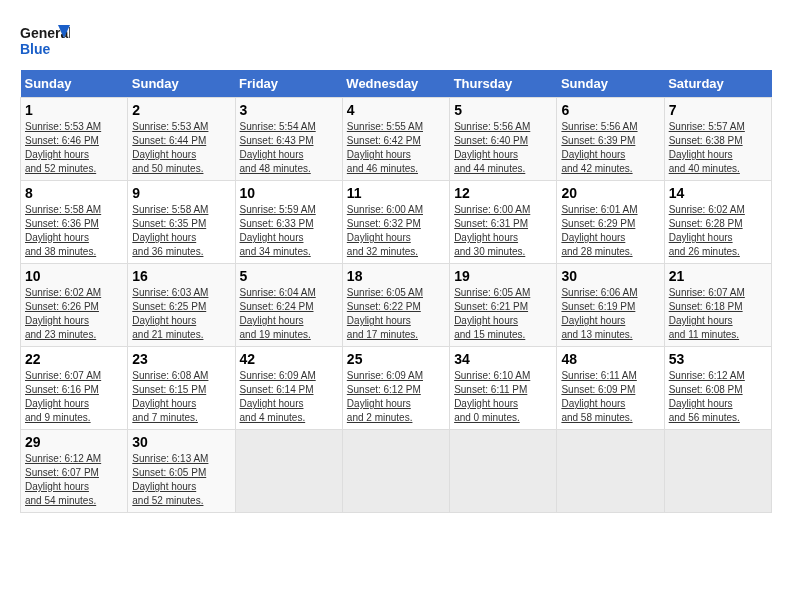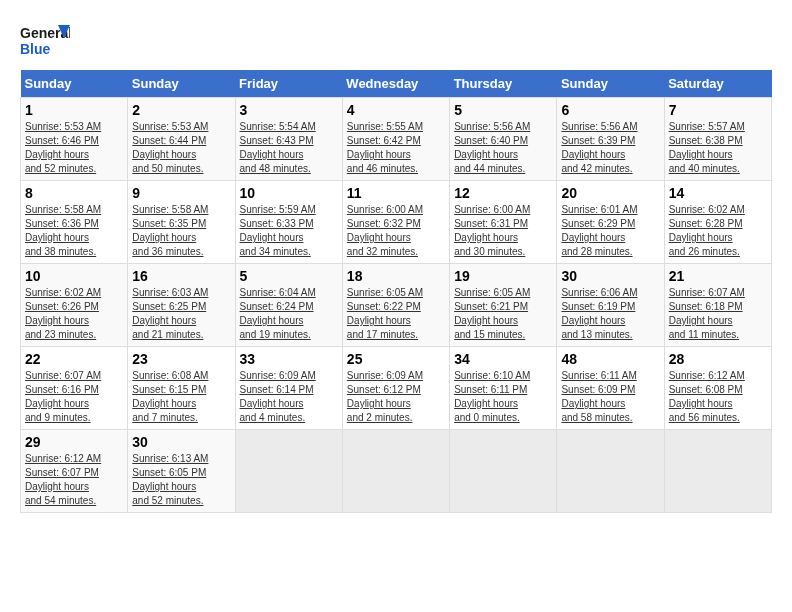--- a/index.html
+++ b/index.html
@@ -324,21 +324,21 @@
         <td>
         <span class="day-number">23</span>
         <div class="day-info">
           Sunrise: 6:08 AM<br>
           Sunset: 6:15 PM<br>
           Daylight hours<br>
           and 7 minutes.
         </div>
       </td>
         <td>
-        <span class="day-number">33</span>
+        <span class="day-number">42</span>
         <div class="day-info">
           Sunrise: 6:09 AM<br>
           Sunset: 6:14 PM<br>
           Daylight hours<br>
           and 4 minutes.
         </div>
       </td>
         <td>
         <span class="day-number">25</span>
         <div class="day-info">
@@ -360,21 +360,21 @@
         <td>
         <span class="day-number">48</span>
         <div class="day-info">
           Sunrise: 6:11 AM<br>
           Sunset: 6:09 PM<br>
           Daylight hours<br>
           and 58 minutes.
         </div>
       </td>
         <td>
-        <span class="day-number">28</span>
+        <span class="day-number">53</span>
         <div class="day-info">
           Sunrise: 6:12 AM<br>
           Sunset: 6:08 PM<br>
           Daylight hours<br>
           and 56 minutes.
         </div>
       </td>
       </tr>
       <tr>
         <td>

